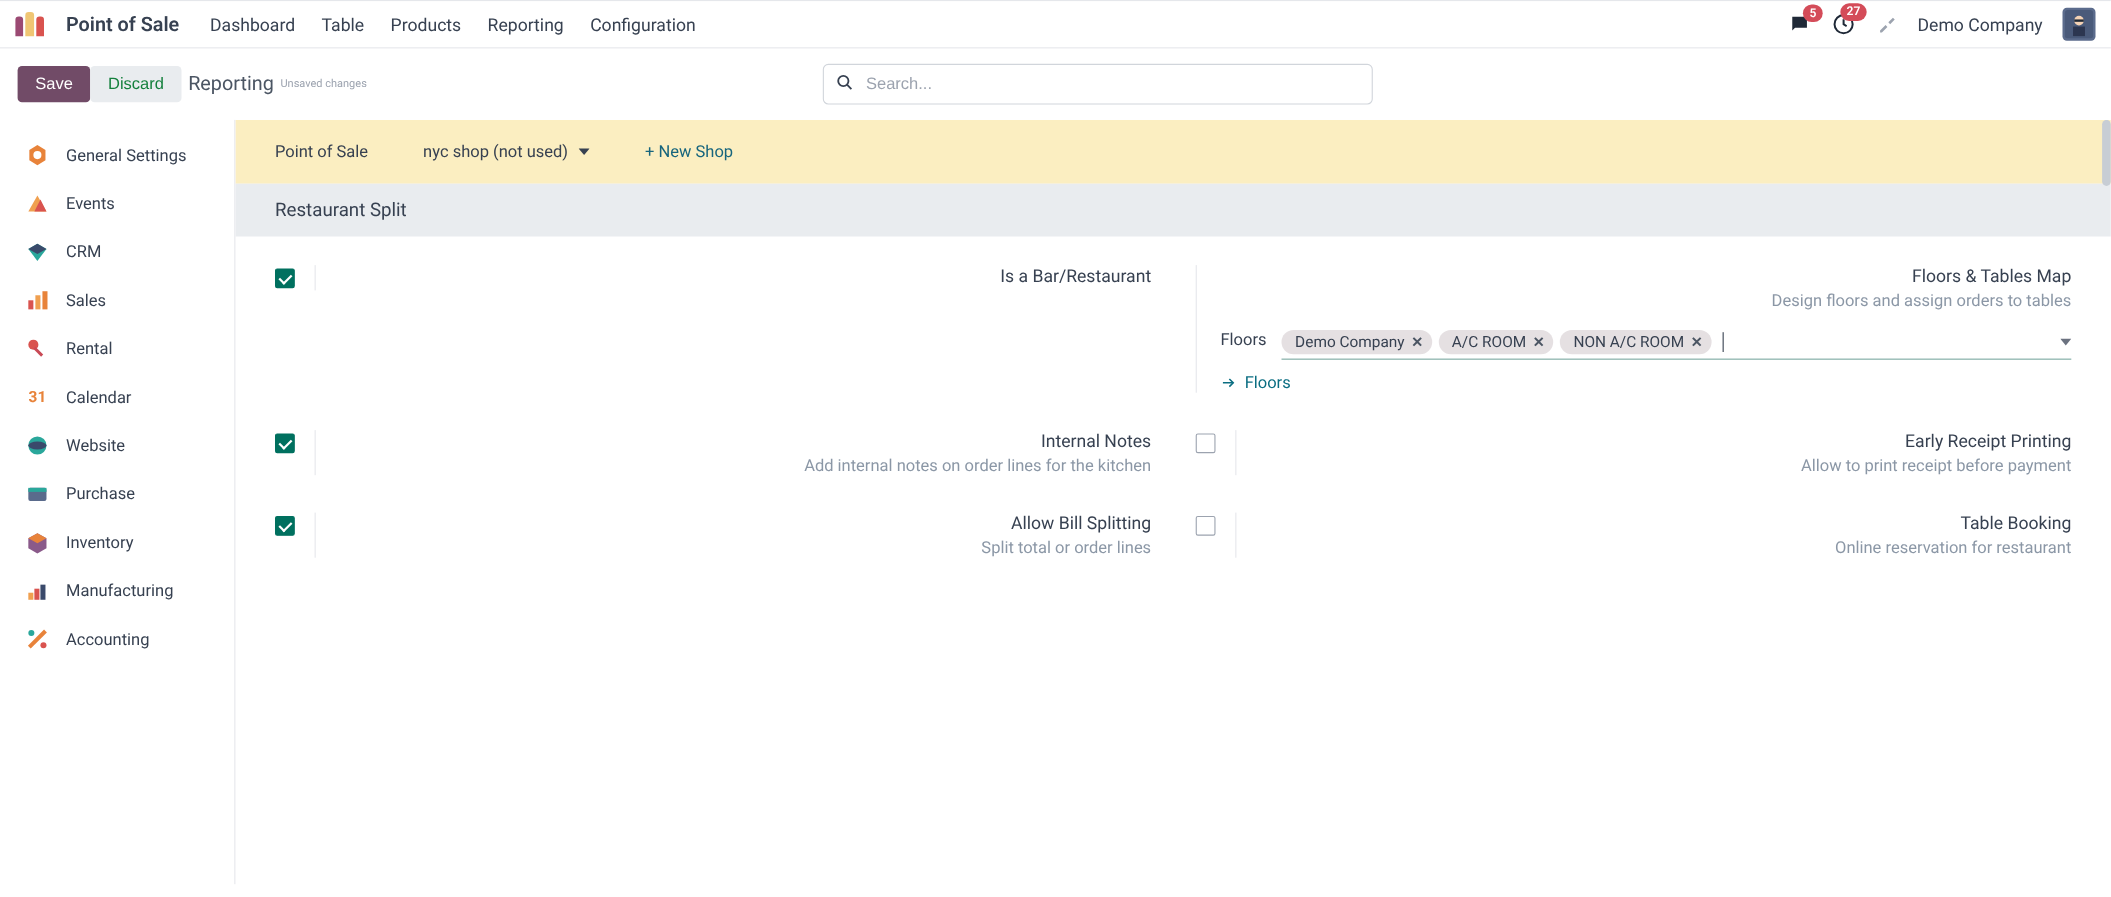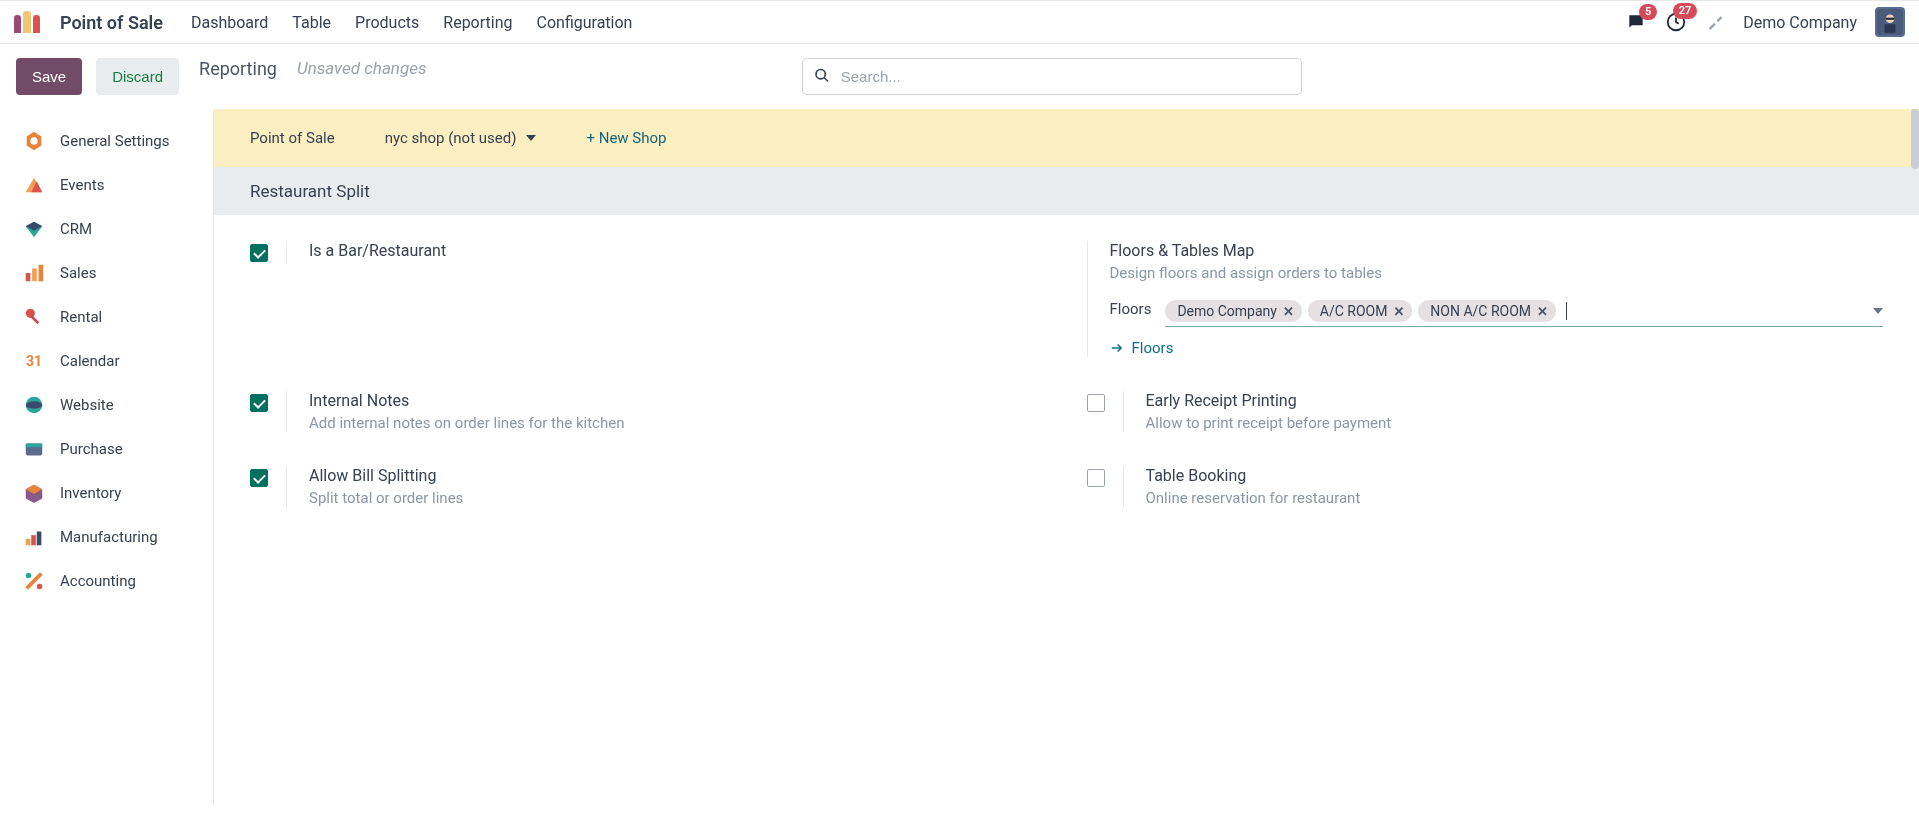--- a/index.html
+++ b/index.html
@@ -34,32 +34,32 @@
     border-radius:10px; padding:1px 6px; line-height:14px;
   }
   .company-name { font-size:16px; color:#374151; }
   .avatar {
     width:30px; height:30px; border-radius:4px;
     background:#5b6b8c; display:flex; align-items:center; justify-content:center;
     font-size:20px;
   }
   
   .actionbar {
-    display:flex; padding:14px 16px; gap:14px;
+    display:flex; align-items:center; padding:14px 16px; 
   }
   .btn-save {
     background:#714b67; color:#fff; border:none;
     padding:8px 16px; font-size:15px; border-radius:4px; cursor:pointer;
   }
   .btn-discard {
     background:#e9ecef; color:#15803d; border:none;
     padding:8px 16px; font-size:15px; border-radius:4px; cursor:pointer;
   }
   .page-title { font-size:18px; color:#4b5563; margin-left:6px;}
-  .unsaved { color:#9ca3af; font-size:17px; margin-left:6px;font-style:italic;}
+  .unsaved { color:#9ca3af; font-size:10px; margin-left:6px;}
   .search-wrap {
     margin-left:auto; margin-right:auto;
     width:500px; position:relative;
     transform: translateX(-120px);
   }
   .search-input {
     width:100%; padding:9px 24px 9px 38px;
     border:1px solid #d1d5db; border-radius:5px;
     font-size:15px; color:#374151;
   }
@@ -87,21 +87,21 @@
     display:flex; align-items:center; gap:50px;
     font-size:15px;
   }
   .pos-select { display:flex; align-items:center; gap:10px; color:#374151; cursor:pointer;}
   .new-shop { color:#17657d; cursor:pointer; }
   .section-header {
     background:#e9ecef; padding:14px 36px;
     font-size:17px; color:#374151;
   }
   .settings-body { padding:26px 36px 60px; }
-  .setting-row { display:flex; gap:40px; margin-bottom:34px; align-items:flex-start;}
+  .setting-row { display:flex; gap:40px; margin-bottom:34px; align-items:flex-start;text-align:right;}
   .setting-col { flex:1; display:flex; gap:18px; align-items:flex-start; min-width:0;}
   .check {
     width:18px; height:18px; border:1.5px solid #9ca3af; border-radius:2px;
     flex-shrink:0; display:flex; align-items:center; justify-content:center;
     cursor:pointer; margin-top:3px;
   }
   .check.checked { background:#00705f; border-color:#00705f; }
   .check.checked::after {
     content:""; width:5px; height:9px;
     border:solid #fff; border-width:0 2px 2px 0;

